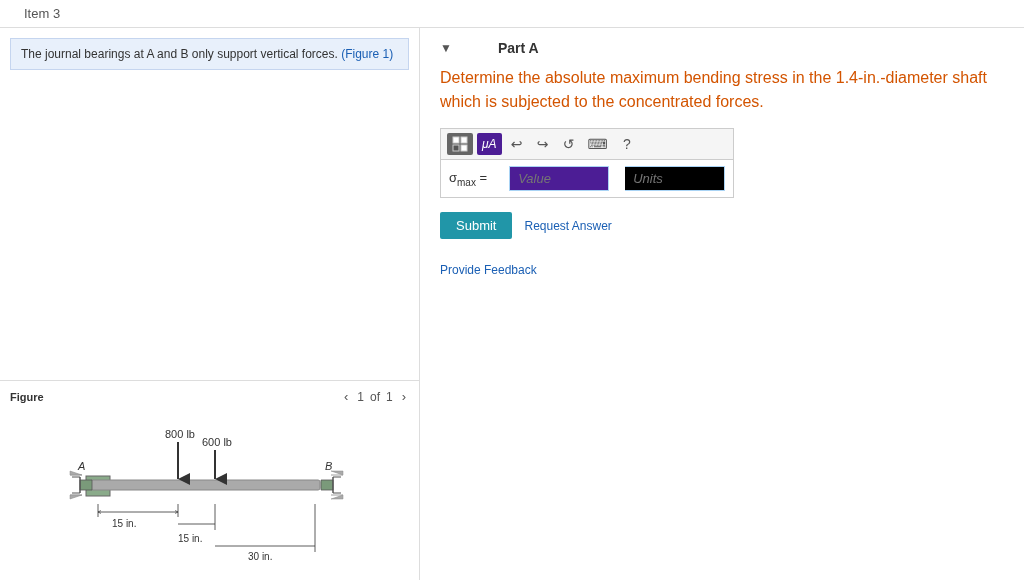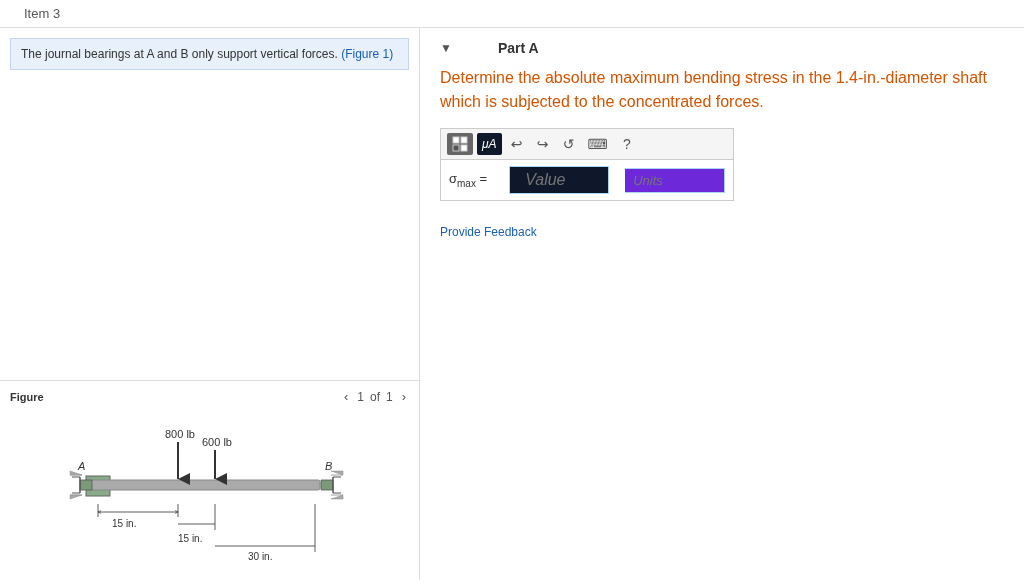--- a/index.html
+++ b/index.html
@@ -145,21 +145,21 @@
       justify-content: center;
       min-width: 22px;
       height: 22px;
     }
 
     .toolbar-btn.matrix-btn {
       font-size: 10px;
     }
 
     .toolbar-btn.mu-btn {
-      background: #0f172a;
+      background: #4c1d95;
       font-style: italic;
       font-size: 12px;
     }
 
     .toolbar-icon-btn {
       background: none;
       border: none;
       cursor: pointer;
       font-size: 14px;
       color: #555;
@@ -183,33 +183,33 @@
       margin-right: 6px;
       white-space: nowrap;
     }
 
     .sigma-label sub {
       font-size: 10px;
     }
 
     .value-input {
       border: 1px solid #aad4f5;
-      background: #0f172a;
-      padding: 4px 15px;
-      font-size: 16px;
+      background: #4c1d95;
+      padding: 4px 8px;
+      font-size: 13px;
       color: #aaa;
       width: 100px;
       outline: none;
       font-style: italic;
     }
 
     .units-input {
       border: 1px solid #aad4f5;
       border-left: none;
-      background: #6d28d9;
+      background: #000000;
       padding: 4px 8px;
       font-size: 13px;
       color: #aaa;
       width: 100px;
       outline: none;
       font-style: italic;
     }
 
     .action-row {
       display: flex;
@@ -398,17 +398,21 @@
       <div class="answer-inputs">
         <span class="sigma-label">
           σ<sub>max</sub>
           <span>=</span>
         </span>
         <input type="text" class="value-input" placeholder="Value" style="">
         <input type="text" class="units-input" placeholder="Units" style="">
       </div>
     </div>
 
+    <div class="action-row">
+      <button class="submit-btn">Submit</button>
+      <a class="request-answer-link">Request Answer</a>
+    </div>
 
     <a class="feedback-link">Provide Feedback</a>
   </div>
 
 </div>
 
 </body></html>

